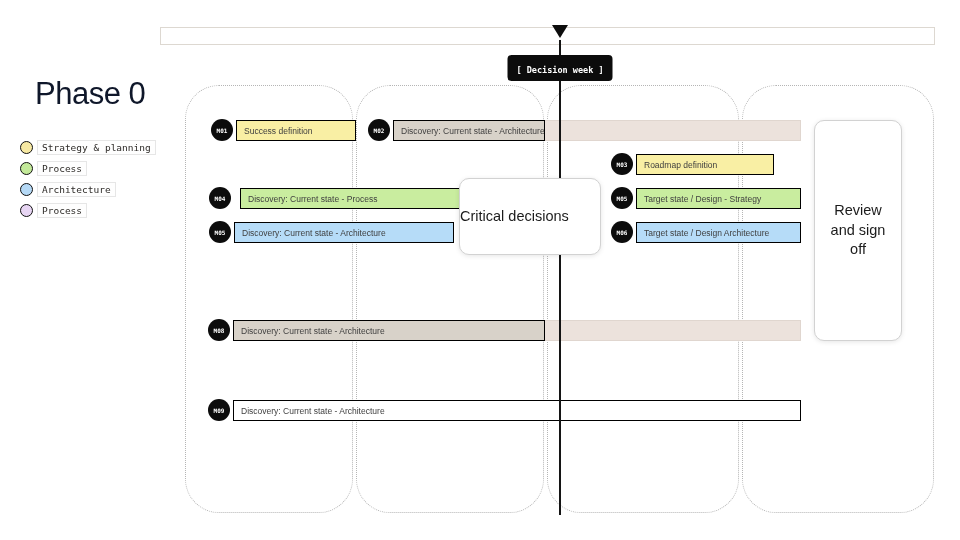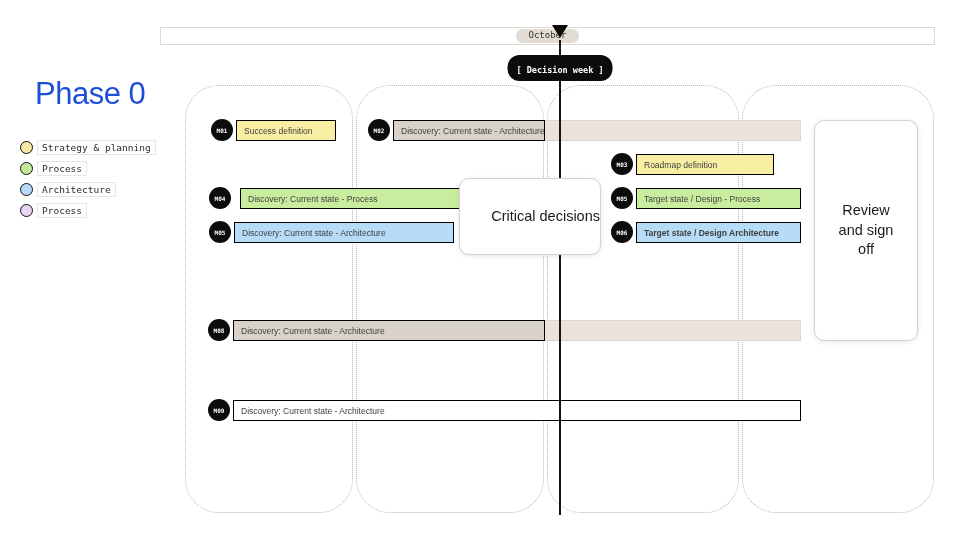--- a/index.html
+++ b/index.html
@@ -1,21 +1,21 @@
 <!DOCTYPE html>
 <html><head>
 <meta charset="utf-8">
 <style>
   html,body{margin:0;padding:0;background:#fff;}
   body{width:960px;height:540px;position:relative;overflow:hidden;
        font-family:"Liberation Sans",sans-serif;-webkit-font-smoothing:antialiased;}
 
   
   .page-title{position:absolute;left:35px;top:76px;margin:0;font-size:31px;
-    font-weight:500;letter-spacing:-0.5px;color:#1d4ed8;}
+    font-weight:500;letter-spacing:-0.5px;color:#0f172a;}
 
   
   .legend{position:absolute;left:20px;top:140px;}
   .legend-item{display:flex;align-items:center;height:14px;margin-bottom:7px;}
   .legend-dot{width:13px;height:13px;border-radius:50%;border:1.3px solid #111;
     flex:0 0 auto;box-sizing:border-box;}
   .legend-label{margin-left:4px;font-family:"DejaVu Sans Mono",monospace;
     font-size:9.5px;color:#2e2b28;background:#fefefe;border:1px solid #e6e6e6;
     padding:1px 4px;white-space:nowrap;}
 
@@ -27,21 +27,21 @@
   .month-cell:last-child{border-right:none;}
   .month-pill{background:#e1dbd3;border-radius:9px;padding:2px 13px;
     font-family:"DejaVu Sans Mono",monospace;font-size:9px;color:#37332f;
     line-height:1.1;white-space:nowrap;}
 
   
   .tri{position:absolute;left:560px;top:25px;transform:translateX(-50%);
     width:0;height:0;border-left:8px solid transparent;border-right:8px solid transparent;
     border-top:13px solid #0c0c0c;z-index:6;}
   .dpill{position:absolute;left:560px;top:55px;transform:translateX(-50%);
-    background:#0c0c0c;border-radius:12px;padding:4px 9px;z-index:6;}
+    background:#0c0c0c;border-radius:4px;padding:4px 9px;z-index:6;}
   .dpill span{font-family:"DejaVu Sans Mono",monospace;font-size:8.5px;
     font-weight:bold;color:#fff;white-space:nowrap;}
   .dline{position:absolute;left:559px;top:40px;width:1.5px;height:475px;
     background:#141414;z-index:3;}
 
   
   .lane{position:absolute;top:85px;height:428px;border:1.2px dotted #b5b5b5;
     border-radius:34px;box-sizing:border-box;z-index:0;}
   .lane1{left:185px;width:168px;}
   .lane2{left:356px;width:188px;}
@@ -57,25 +57,25 @@
     background:#ece2dc;border:1px solid #e0d6cf;z-index:1;}
   .badge{position:absolute;width:22px;height:22px;border-radius:50%;
     background:#101010;display:flex;align-items:center;justify-content:center;
     z-index:2;}
   .badge span{font-family:"DejaVu Sans Mono",monospace;font-size:6px;
     font-weight:bold;color:#fff;letter-spacing:0;}
 
   
   .callout{position:absolute;background:#fff;border:1px solid #d2d2d2;
     border-radius:10px;box-shadow:0 1px 5px rgba(0,0,0,0.10);z-index:4;
-    display:flex;align-items:center;justify-content:flex-end;text-align:center;
+    display:flex;align-items:center;justify-content:flex-start;text-align:center;
     box-sizing:border-box;}
   .callout span{font-size:14.5px;color:#1b1b1b;line-height:1.35;}
   .callout.critical{left:459px;top:178px;width:142px;height:77px;}
-  .callout.review{left:814px;top:120px;width:104px;height:221px;padding:4px 14px;}
+  .callout.review{left:814px;top:120px;width:88px;height:221px;padding:4px 14px;}
 </style>
 </head>
 <body>
 
 <h1 class="page-title">Phase 0</h1>
 
 <div class="legend">
     <div class="legend-item">
       <span class="legend-dot" style="background: rgb(247, 233, 163);"></span>
       <span class="legend-label">Strategy &amp; planning</span>
@@ -88,38 +88,35 @@
       <span class="legend-dot" style="background: rgb(181, 217, 246);"></span>
       <span class="legend-label">Architecture</span>
     </div>
     <div class="legend-item">
       <span class="legend-dot" style="background: rgb(231, 213, 243);"></span>
       <span class="legend-label">Process</span>
     </div>
   </div>
 
 <div class="band">
-    <div class="month-cell">
-      <span class="month-pill">October</span>
-    </div>
   </div>
 
 <div class="tri"></div>
 <div class="dpill">
   <span>[ Decision week ]</span>
 </div>
 <div class="dline"></div>
 
 <div class="lane lane1"></div>
 <div class="lane lane2"></div>
 <div class="lane lane3"></div>
 <div class="lane lane4"></div>
 
 <div id="task-layer">
-    <div class="task-bar" style="left: 236px; top: 120px; width: 100px; background: rgb(249, 239, 164);">
+    <div class="task-bar" style="left: 236px; top: 120px; width: 120px; background: rgb(249, 239, 164);">
       <span class="bar-label">Success definition</span>
     </div>
     <div class="badge" style="left: 211px; top: 119px; background: rgb(12, 12, 12);">
       <span>M01</span>
     </div>
     <div class="bar-ext" style="left: 544px; top: 120px; width: 257px; background: rgb(236, 226, 220); border-color: rgb(224, 214, 207);"></div>
     <div class="task-bar" style="left: 393px; top: 120px; width: 152px; background: rgb(216, 210, 201);">
       <span class="bar-label">Discovery: Current state - Architecture</span>
     </div>
     <div class="badge" style="left: 368px; top: 119px; background: rgb(12, 12, 12);">
@@ -137,26 +134,26 @@
     <div class="badge" style="left: 209px; top: 187px; background: rgb(12, 12, 12);">
       <span>M04</span>
     </div>
     <div class="task-bar" style="left: 234px; top: 222px; width: 220px; background: rgb(182, 220, 248);">
       <span class="bar-label">Discovery: Current state - Architecture</span>
     </div>
     <div class="badge" style="left: 209px; top: 221px; background: rgb(12, 12, 12);">
       <span>M05</span>
     </div>
     <div class="task-bar" style="left: 636px; top: 188px; width: 165px; background: rgb(201, 237, 159);">
-      <span class="bar-label">Target state / Design - Process</span>
+      <span class="bar-label">Target state / Design - Strategy</span>
     </div>
     <div class="badge" style="left: 611px; top: 187px; background: rgb(12, 12, 12);">
       <span>M05</span>
     </div>
-    <div class="task-bar" style="left: 636px; top: 222px; width: 165px; background: rgb(182, 220, 248); font-weight: bold;">
+    <div class="task-bar" style="left: 636px; top: 222px; width: 165px; background: rgb(182, 220, 248);">
       <span class="bar-label">Target state / Design Architecture</span>
     </div>
     <div class="badge" style="left: 611px; top: 221px; background: rgb(12, 12, 12);">
       <span>M06</span>
     </div>
     <div class="bar-ext" style="left: 544px; top: 320px; width: 257px; background: rgb(236, 226, 220); border-color: rgb(224, 214, 207);"></div>
     <div class="task-bar" style="left: 233px; top: 320px; width: 312px; background: rgb(216, 210, 201);">
       <span class="bar-label">Discovery: Current state - Architecture</span>
     </div>
     <div class="badge" style="left: 208px; top: 319px; background: rgb(12, 12, 12);">

